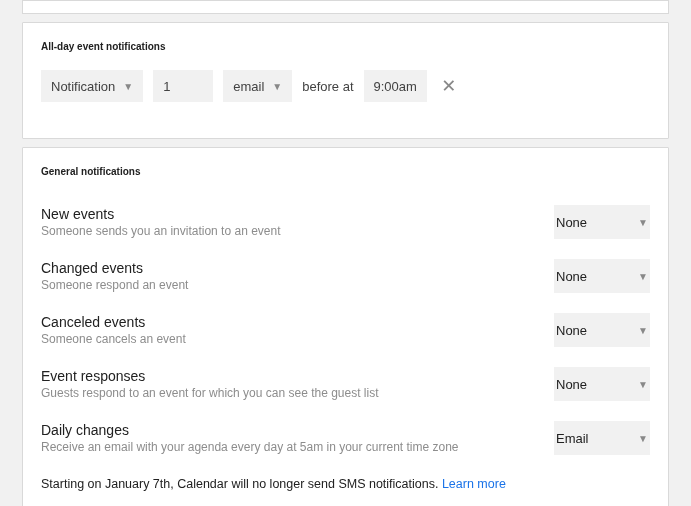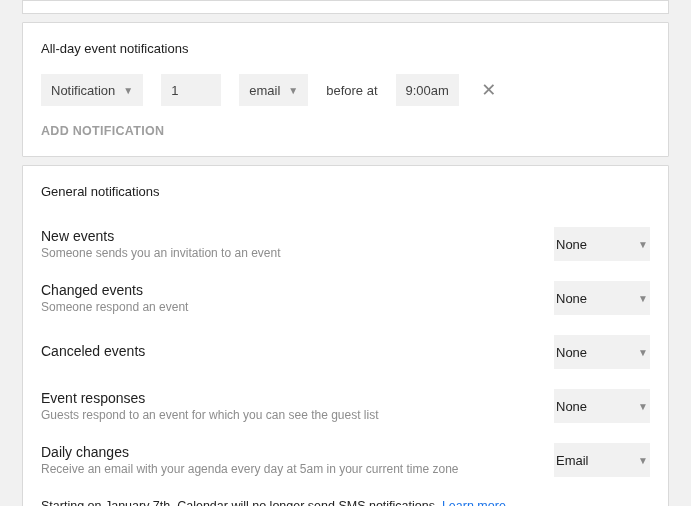--- a/index.html
+++ b/index.html
@@ -12,29 +12,29 @@
   }
   .spacer { height: 8px; }
   .card {
     background: #fff;
     border: 1px solid #d9d9d9;
     border-radius: 1px;
     margin: 0 22px;
     padding: 18px 18px;
   }
   .card-title {
-    font-weight: normal;
-    font-size: 13px;
+    font-weight: bold;
+    font-size: 10px;
     margin-bottom: 18px;
   }
   
   .row {
     display: flex;
     align-items: center;
-    gap: 18px;
+    gap: 10px;
     margin-bottom: 18px;
   }
   .dd {
     background: #f1f1f1;
     border: none;
     height: 32px;
     display: inline-flex;
     align-items: center;
     padding: 0 10px;
     font-size: 13px;
@@ -134,21 +134,20 @@
     </div>
     <span class="static-text">before at</span>
     <div class="dd">
       <span>9:00am</span>
     </div>
     <div class="remove-x">
       <span>✕</span>
     </div>
   </div>
 
-  <div class="add-link">ADD NOTIFICATION</div>
 </div>
 
 <div class="spacer"></div>
 
 <div class="card">
   <div class="card-title">General notifications</div>
 
   <div class="gn-item">
     <div class="gn-left">
       <div class="gn-title">New events</div>
@@ -167,20 +166,21 @@
     </div>
     <div class="gn-dd">
       <span>None</span>
       <span class="caret">▼</span>
     </div>
   </div>
 
   <div class="gn-item">
     <div class="gn-left">
       <div class="gn-title">Canceled events</div>
+      <div class="gn-desc">Someone cancels an event</div>
     </div>
     <div class="gn-dd">
       <span>None</span>
       <span class="caret">▼</span>
     </div>
   </div>
 
   <div class="gn-item">
     <div class="gn-left">
       <div class="gn-title">Event responses</div>

